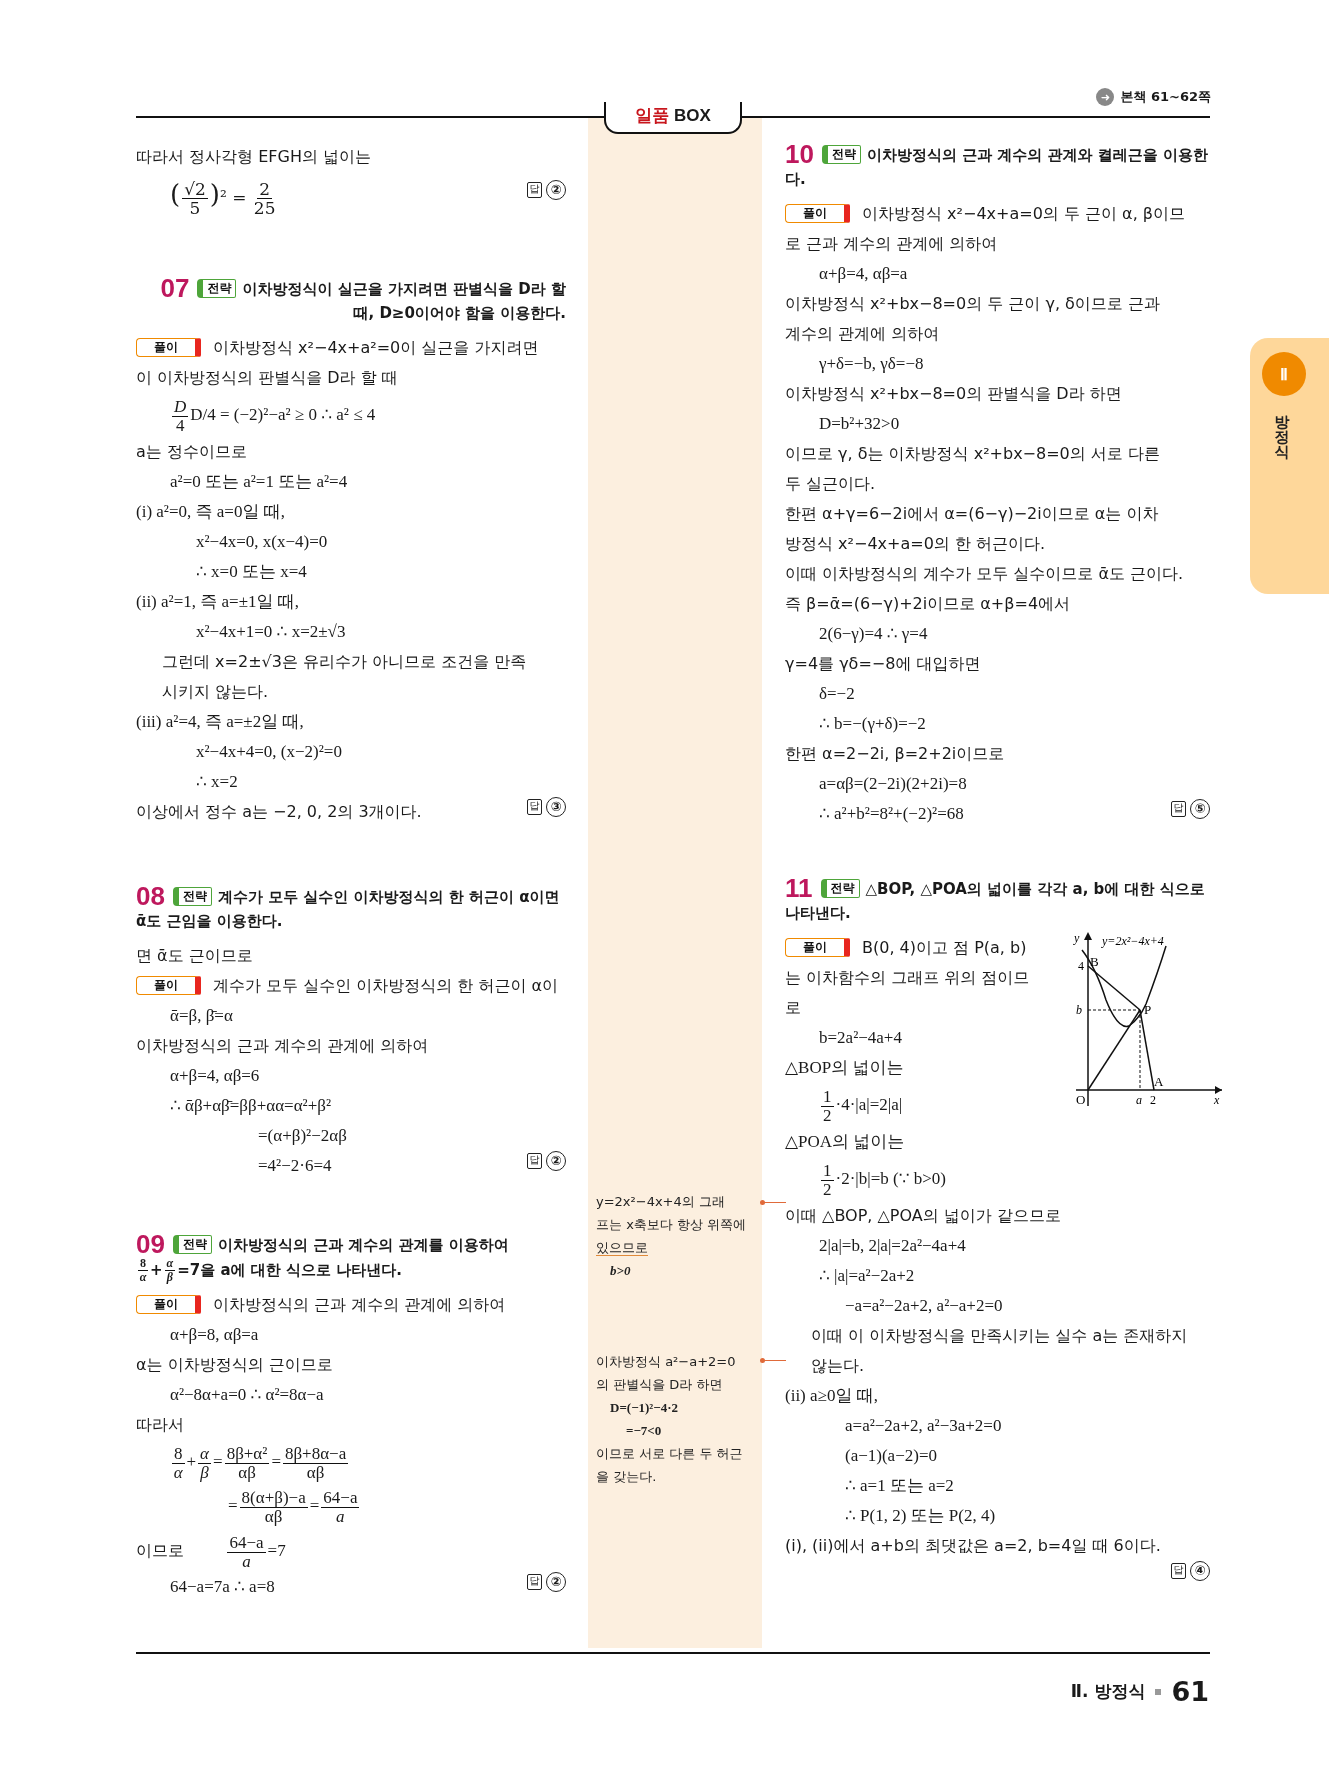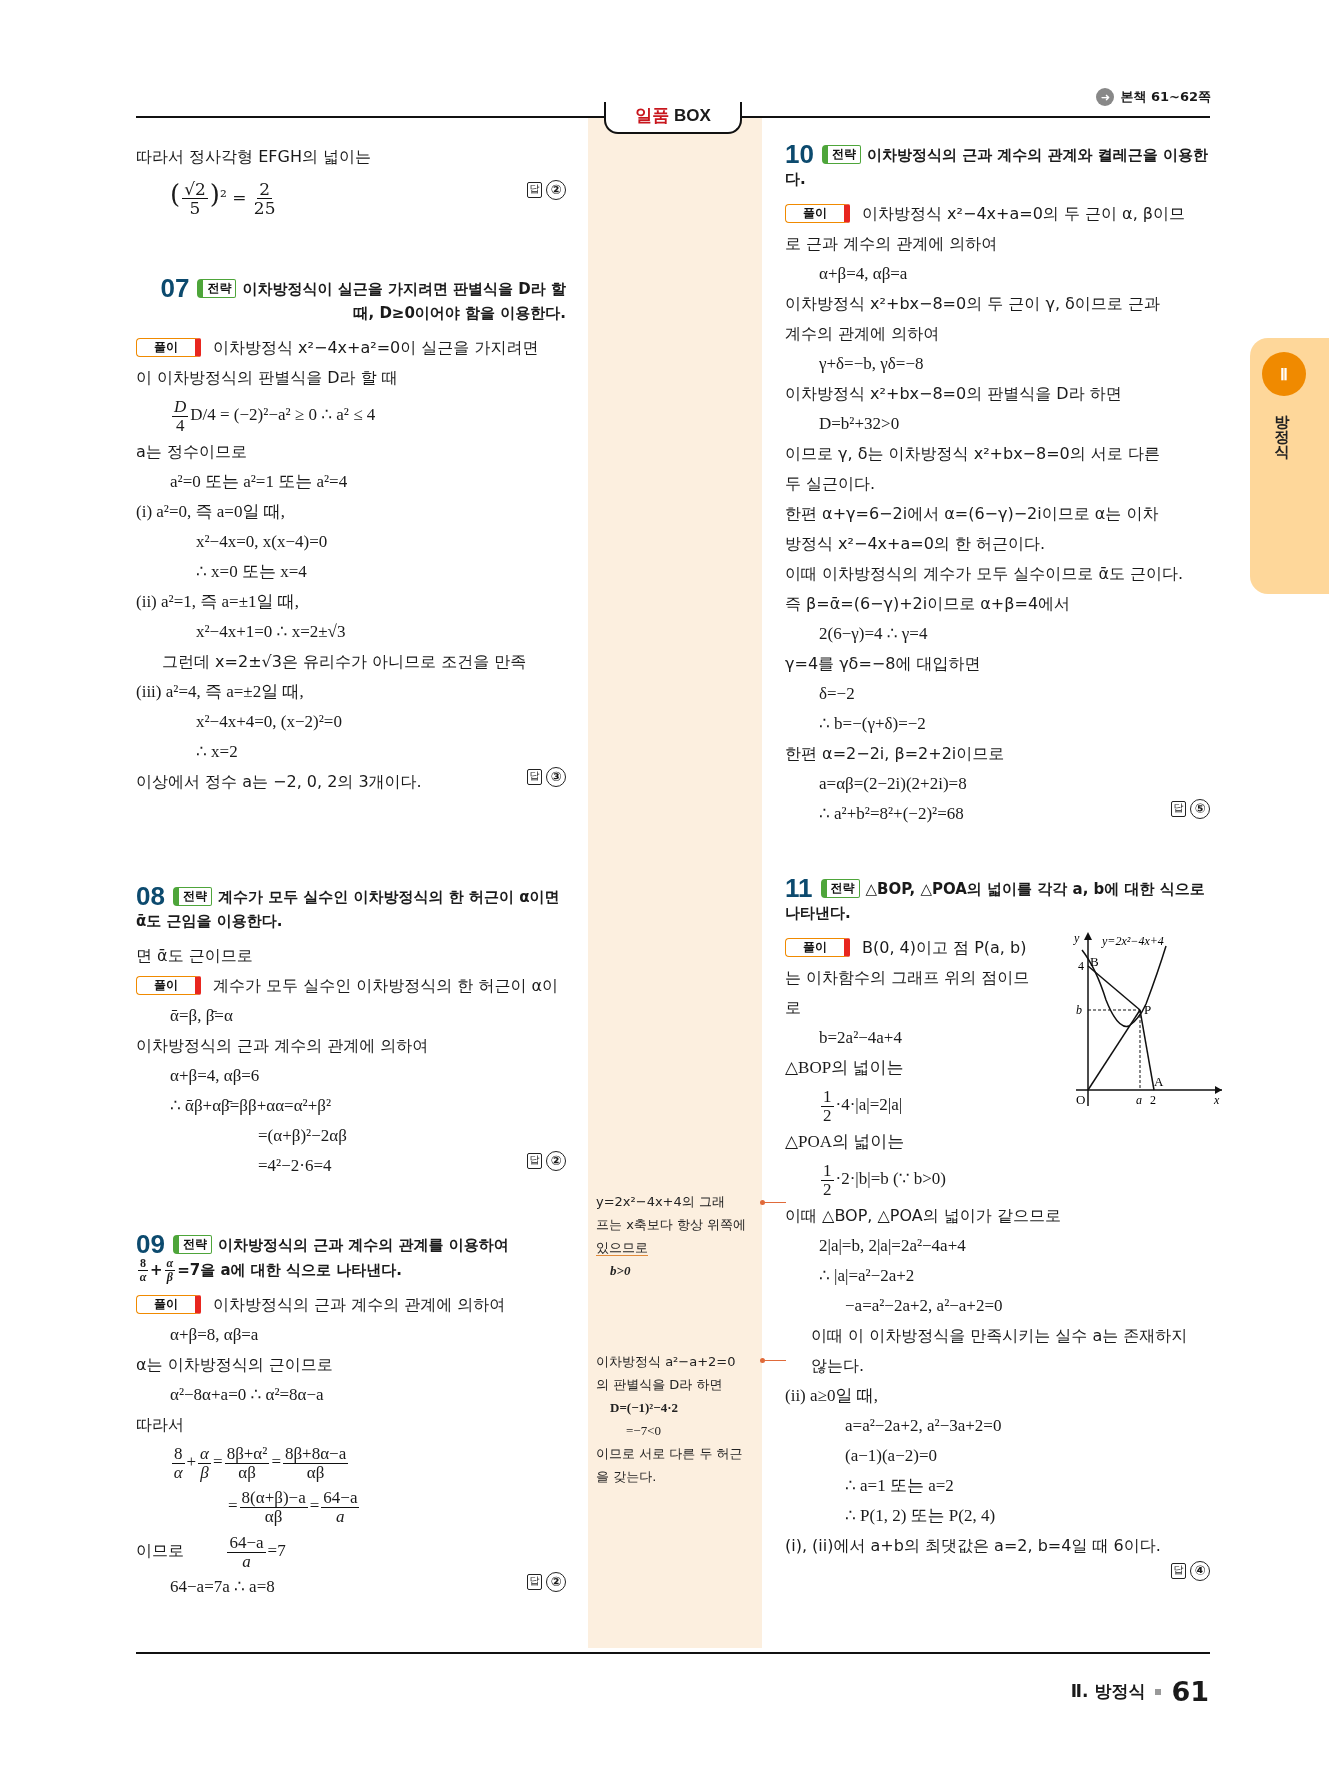--- a/index.html
+++ b/index.html
@@ -39,21 +39,21 @@
   .line { white-space: nowrap; height: 30px; position: relative; }
   .ind1 { padding-left: 34px; }
   .ind2 { padding-left: 60px; }
   .ind3 { padding-left: 26px; }
   .k { font-family: "DejaVu Sans", sans-serif; font-size: 16px; }
   .ans { position: absolute; right: 0; top: 0; font-family: "DejaVu Sans", sans-serif; font-size: 16px; display: inline-flex; align-items: center; gap: 4px; }
   .ans .box { display: inline-block; width: 15px; height: 16px; border: 1.5px solid #222; border-radius: 2px; font-size: 10px; line-height: 12px; text-align: center; }
   .ans .circ { display: inline-flex; width: 20px; height: 20px; border: 1.5px solid #222; border-radius: 50%; align-items: center; justify-content: center; font-size: 13px; font-weight: bold; }
 
   .prob-head { font-family: "DejaVu Sans", sans-serif; font-size: 15px; line-height: 24px; font-weight: bold; }
-  .prob-num { font-family: "Liberation Sans", sans-serif; font-size: 26px; font-weight: bold; color: #0c4a6e; margin-right: 8px; vertical-align: -3px; }
+  .prob-num { font-family: "Liberation Sans", sans-serif; font-size: 26px; font-weight: bold; color: #be185d; margin-right: 8px; vertical-align: -3px; }
   .tag-strategy { display: inline-block; border: 1.5px solid #4ea53a; border-left: 6px solid #4ea53a; border-radius: 4px 2px 2px 4px; padding: 0 4px; font-size: 12px; line-height: 17px; margin-right: 6px; color: #111; vertical-align: 2px; }
   .tag-sol { display: inline-block; border: 1.5px solid #f08a00; border-right: 6px solid #e8261f; border-radius: 4px 2px 2px 4px; padding: 0 17px; font-size: 12px; line-height: 17px; margin-right: 12px; font-family: "DejaVu Sans", sans-serif; font-weight: bold; color: #111; vertical-align: 2px; }
 
   .frac { display: inline-flex; flex-direction: column; align-items: center; vertical-align: middle; line-height: 18px; margin: 0 2px; }
   .frac .num { border-bottom: 1.3px solid #111; padding: 0 2px; }
   .big { height: 44px; line-height: 44px; }
 
   
   .note { position: absolute; left: 596px; width: 160px; font-family: "DejaVu Sans", sans-serif; font-size: 13px; line-height: 23px; color: #222; }
   .note-line { position: absolute; height: 1px; background: #e06a3a; }
@@ -111,20 +111,21 @@
         <span>4</span>
       </span><span>D/4 = (−2)²−a² ≥ 0      ∴ a² ≤ 4</span></div>
   <div class="line k">a는 정수이므로</div>
   <div class="line ind1 serif">a²=0 또는 a²=1 또는 a²=4</div>
   <div class="line serif">(i) a²=0, 즉 a=0일 때,</div>
   <div class="line ind2 serif">x²−4x=0,      x(x−4)=0</div>
   <div class="line ind2 serif">∴ x=0 또는 x=4</div>
   <div class="line serif">(ii) a²=1, 즉 a=±1일 때,</div>
   <div class="line ind2 serif">x²−4x+1=0      ∴ x=2±√3</div>
   <div class="line ind3 k">그런데 x=2±√3은 유리수가 아니므로 조건을 만족</div>
+  <div class="line ind3 k">시키지 않는다.</div>
   <div class="line serif">(iii) a²=4, 즉 a=±2일 때,</div>
   <div class="line ind2 serif">x²−4x+4=0,      (x−2)²=0</div>
   <div class="line ind2 serif">∴ x=2</div>
   <div class="line k"><span>이상에서 정수 a는 −2, 0, 2의 3개이다.</span>
     <span class="ans">
         <span class="box">답</span>
         <span class="circ">③</span>
       </span>
   </div>
 </div>
@@ -309,21 +310,21 @@
   <div><span class="ul-o">있으므로</span></div>
   <div class="serif" style="padding-left:14px; font-style:italic; font-weight:bold;">b&gt;0</div>
 </div>
 <div class="note-dot" style="left:760px; top:1200px;"></div>
 <div class="note-line" style="left:764px; top:1202px; width:22px;"></div>
 
 <div class="note" style="top:1350px;">
   <div>이차방정식 a²−a+2=0</div>
   <div>의 판별식을 D라 하면</div>
   <div class="serif" style="padding-left:14px; font-weight:bold;">D=(−1)²−4·2</div>
-  <div class="serif" style="padding-left:30px; font-weight:normal;">=−7&lt;0</div>
+  <div class="serif" style="padding-left:30px; font-weight:bold;">=−7&lt;0</div>
   <div>이므로 서로 다른 두 허근</div>
   <div>을 갖는다.</div>
 </div>
 <div class="note-dot" style="left:760px; top:1358px;"></div>
 <div class="note-line" style="left:764px; top:1360px; width:22px;"></div>
 
 <div class="bottomline"></div>
 <div class="footer">
   <span>Ⅱ. 방정식</span>
   <span class="dot"></span>

